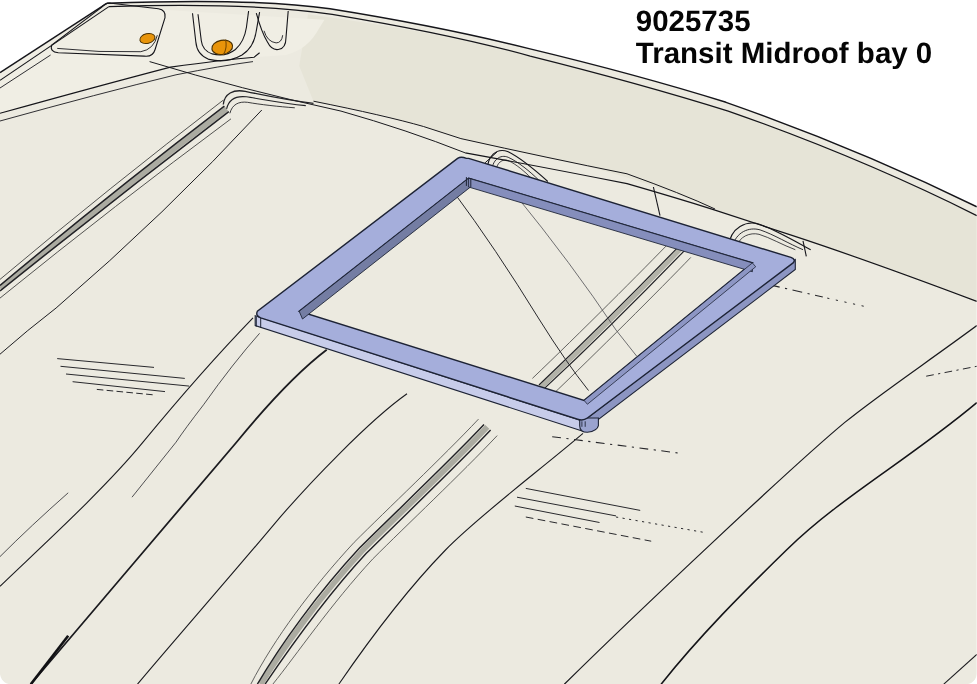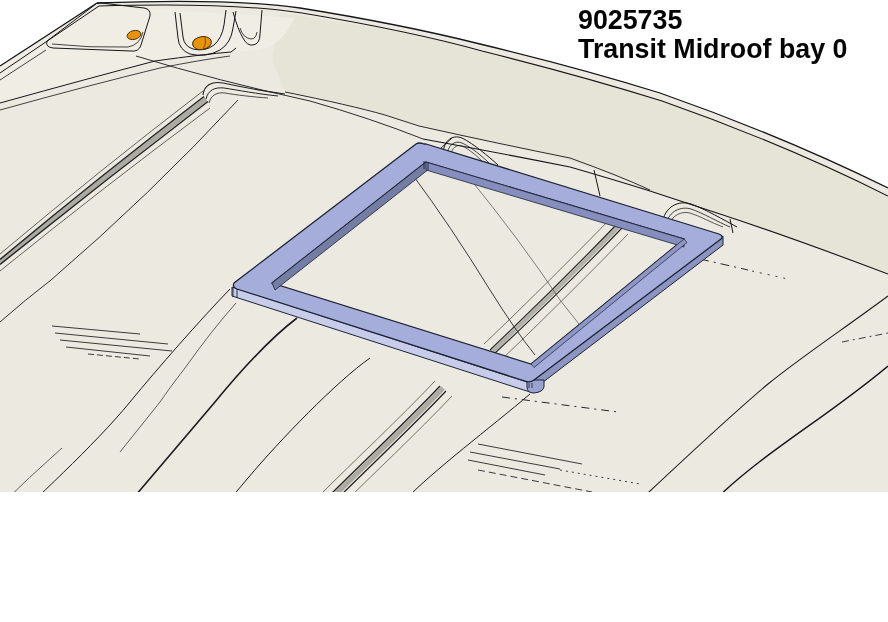--- a/index.html
+++ b/index.html
@@ -1,16 +1,16 @@
 <!DOCTYPE html>
 <html><head>
 <meta charset="utf-8">
 <style>
   html,body{margin:0;padding:0;background:#fff;}
-  .page{position:relative;width:888px;height:492px;overflow:hidden;font-family:"Liberation Sans", sans-serif;}
+  .page{position:relative;width:888px;height:622px;overflow:hidden;font-family:"Liberation Sans", sans-serif;border-radius:10px;}
   svg{display:block;}
 </style>
 </head>
 <body>
 <div class="page">
 <svg width="888" height="622" viewBox="0 0 888 622">
 
 <rect x="0" y="0" width="888" height="622" fill="#ffffff"></rect>
 
 <path d="M 97,3 Q 230,-2 300,8 Q 400,24 480,44 Q 580,68 660,93 Q 780,135 888,188 L 888,622 L 0,622 L 0,66 Z" fill="#ECEAE0"></path>

